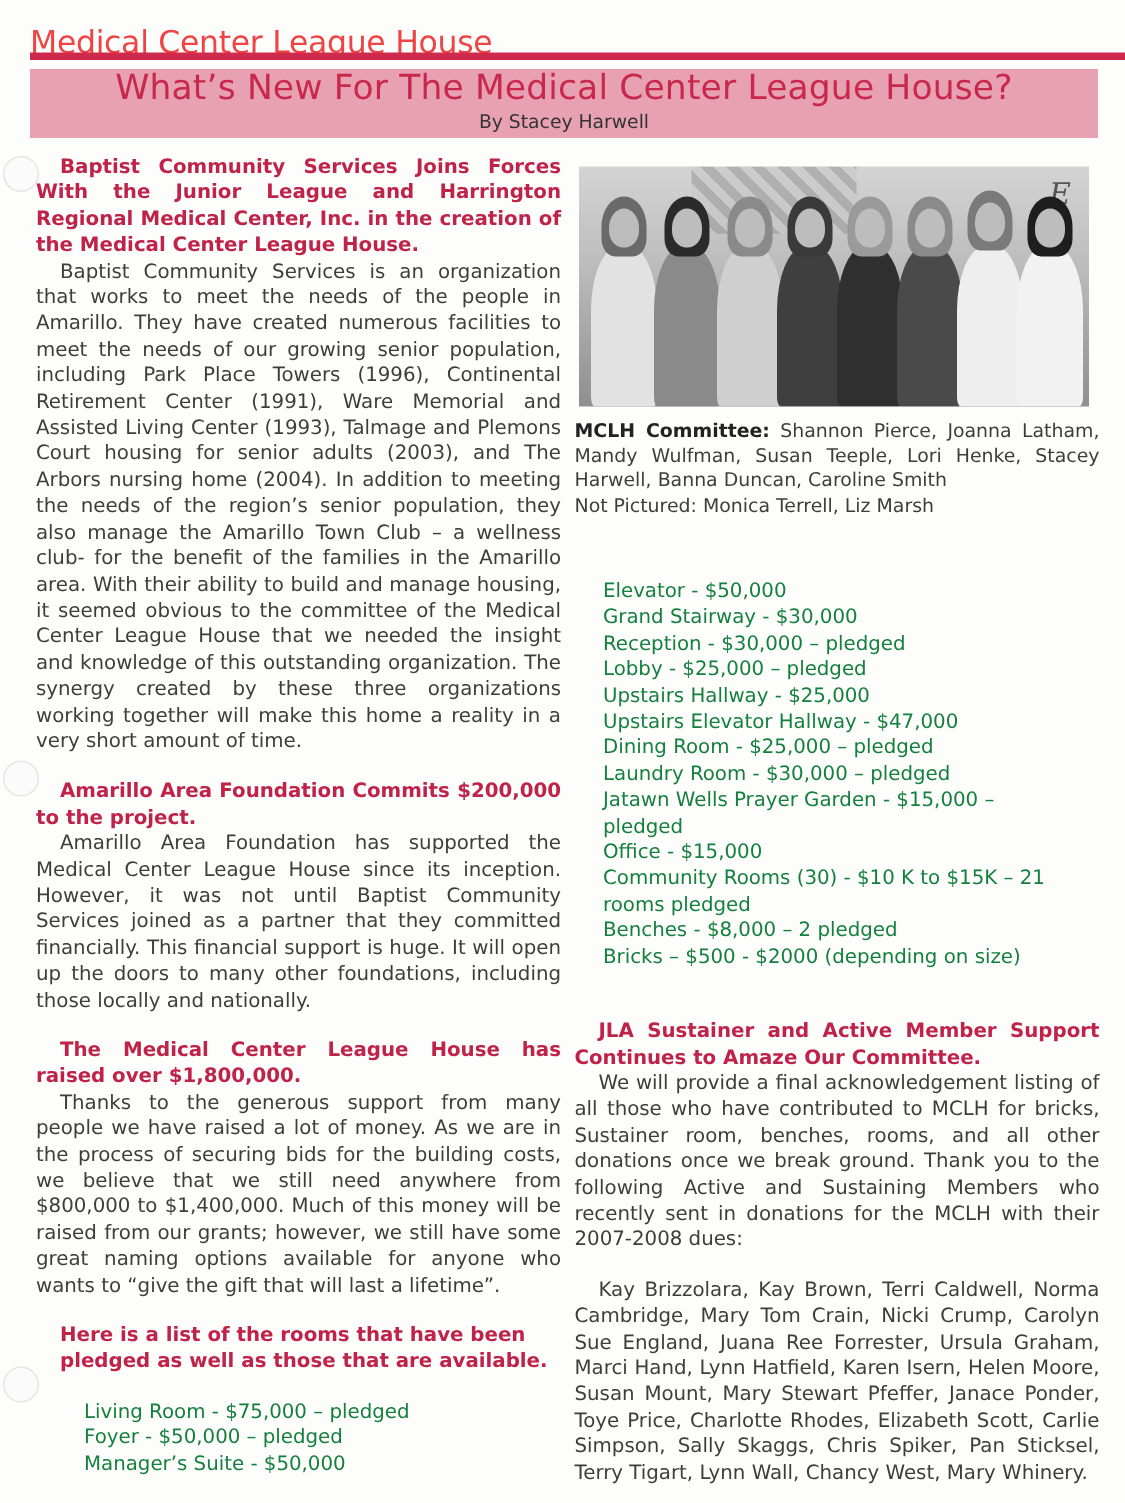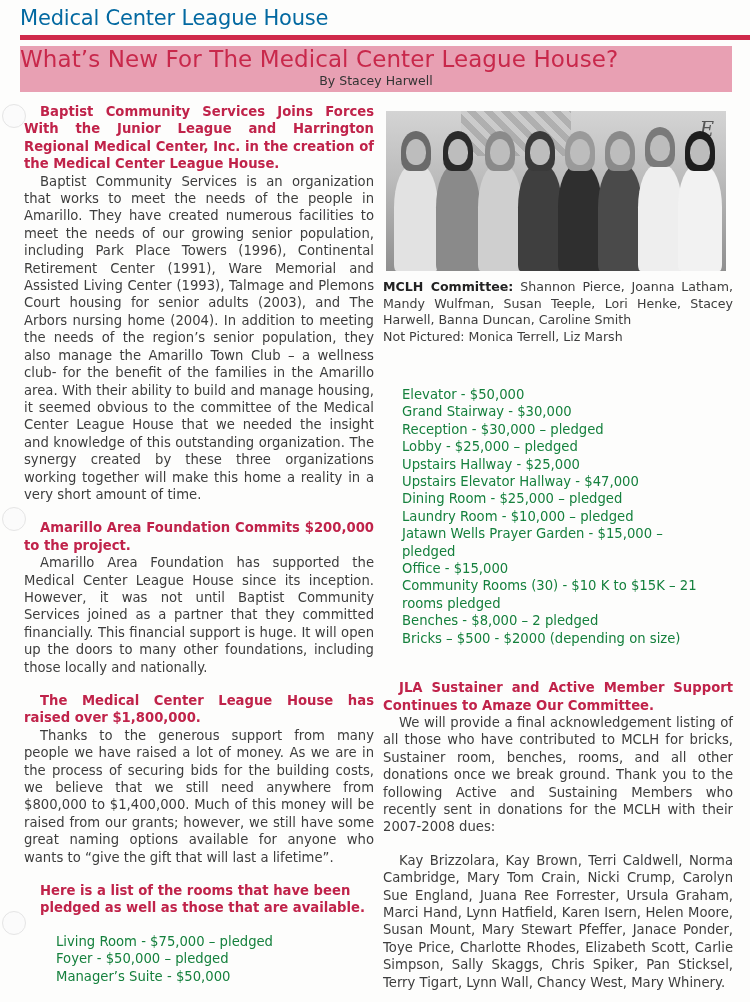--- a/index.html
+++ b/index.html
@@ -6,34 +6,34 @@
   body {
     width: 750px; height: 1002px; overflow: hidden;
     background: #fdfdfc;
     font-family: "DejaVu Sans", sans-serif;
     color: #3a3a3a;
     position: relative;
   }
   .page { position: absolute; left: 0; top: 0; width: 750px; height: 1002px; }
 
   .section-title {
-    position: absolute; left: 20px; top: 6px;
-    font-size: 21px; color: #0369a1; letter-spacing: -0.2px;
+    position: absolute; left: 20px; top: 16px;
+    font-size: 21px; color: #ef4444; letter-spacing: -0.2px;
     font-family: "DejaVu Sans", sans-serif;
   }
   .top-rule {
     position: absolute; left: 20px; top: 35px; width: 730px; height: 5px;
     background: #cf2a4b;
   }
   .title-band {
     position: absolute; left: 20px; top: 46px; width: 712px; height: 46px;
     background: #e8a0b3;
   }
   .main-title {
-    position: absolute; left: 0; width: 100%; top: 0px; 
+    position: absolute; left: 0; width: 100%; top: 0px; text-align: center;
     font-size: 23px; color: #c8284b; letter-spacing: 0.1px; white-space: nowrap;
   }
   .byline {
     position: absolute; left: 0; width: 100%; top: 27px; text-align: center;
     font-size: 12.5px; color: #333;
   }
 
   .col { position: absolute; font-size: 13.2px; line-height: 17.4px; }
   .col-left { left: 24px; top: 103px; width: 350px; }
   .col-right { left: 383px; top: 103px; width: 350px; }
@@ -165,21 +165,21 @@
 
     <div style="height:25px"></div>
     <ul class="list" style="padding-left:3px">
       <li>Elevator - $50,000</li>
       <li>Grand Stairway - $30,000</li>
       <li>Reception - $30,000 – pledged</li>
       <li>Lobby - $25,000 – pledged</li>
       <li>Upstairs Hallway - $25,000</li>
       <li>Upstairs Elevator Hallway - $47,000</li>
       <li>Dining Room - $25,000 – pledged</li>
-      <li>Laundry Room - $10,000 – pledged</li>
+      <li>Laundry Room - $30,000 – pledged</li>
       <li>Jatawn Wells Prayer Garden - $15,000 – pledged</li>
       <li>Office - $15,000</li>
       <li>Community Rooms (30) - $10 K to $15K – 21 rooms pledged</li>
       <li>Benches - $8,000 – 2 pledged</li>
       <li>Bricks – $500 - $2000 (depending on size)</li>
     </ul>
 
     <div class="gap"></div>
     <p class="head indent">JLA Sustainer and Active Member Support Continues to Amaze Our Committee.</p>
     <p class="para indent">We will provide a final acknowledgement listing of all those who have contributed to MCLH for bricks, Sustainer room, benches, rooms, and all other donations once we break ground.  Thank you to the following Active and Sustaining Members who recently sent in donations for the MCLH with their 2007-2008 dues:</p>

